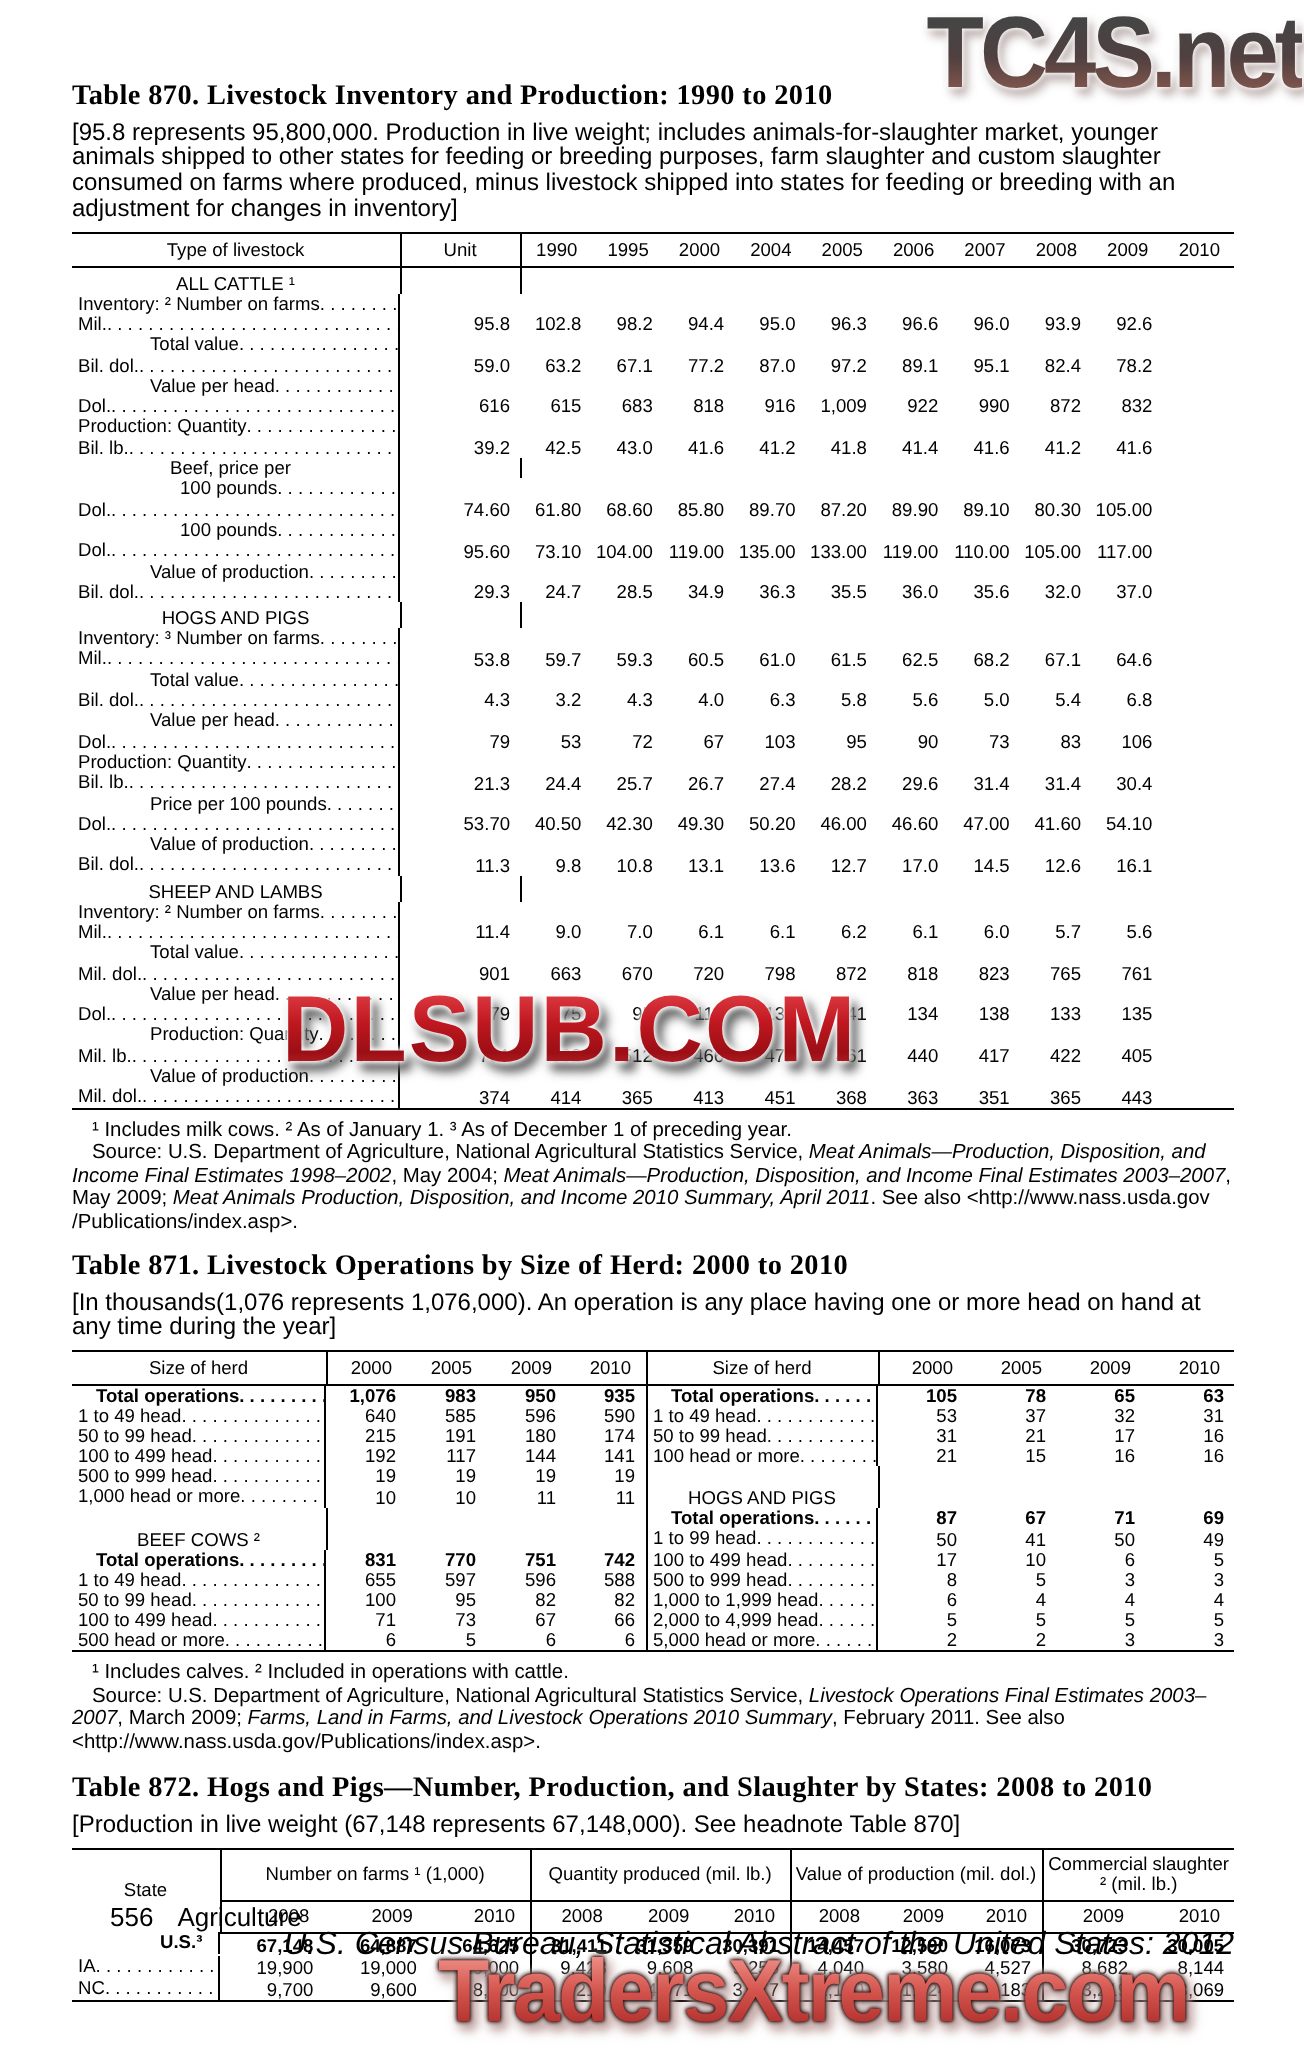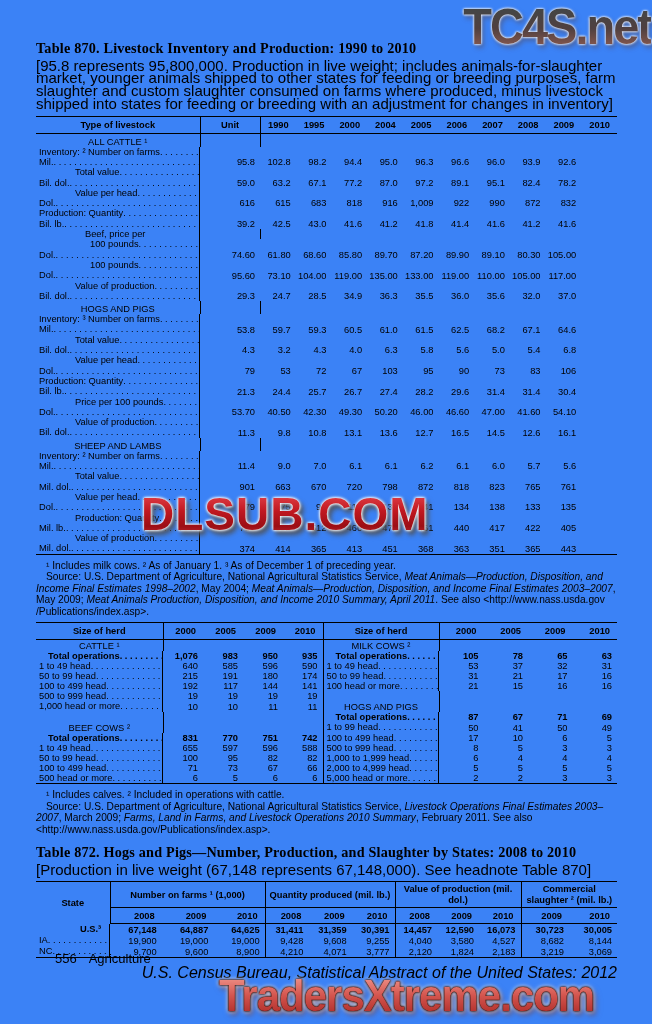--- a/index.html
+++ b/index.html
@@ -1,43 +1,43 @@
 <!DOCTYPE html>
 <html><head>
 <meta charset="utf-8">
 <style>
   html,body{margin:0;padding:0;background:#e8e8e8;}
-  .page{width:652px;height:1024px;position:relative;background:#3b82f6;margin:0 auto;
+  .page{width:652px;height:1024px;position:relative;background:#ffffff;margin:0 auto;
         font-family:"Liberation Sans",sans-serif;color:#000;overflow:hidden;}
   .content{position:absolute;left:36px;top:0;width:581px;}
   .ttl{font-family:"Liberation Serif",serif;font-weight:bold;font-size:14.2px;line-height:15.5px;
        margin:0;letter-spacing:.2px;}
-  .hn{font-size:15px;line-height:12.8px;margin-top:3px;}
+  .hn{font-size:12px;line-height:12.8px;margin-top:3px;}
   .fnblock{font-size:10.2px;line-height:11.5px;margin-top:5px;}
   .fnblock p{margin:0;text-indent:10px;}
   .it{font-style:italic;}
   table{border-collapse:collapse;table-layout:fixed;width:581px;font-size:9.3px;color:#000;}
   .tbl{border-top:1.6px solid #000;border-bottom:1.6px solid #000;margin-top:5px;}
-  th{font-weight:bold;padding:0;}
+  th{font-weight:normal;padding:0;}
   td{padding:0;vertical-align:bottom;}
   .hrow th{border-bottom:1px solid #000;height:16px;vertical-align:middle;}
   .br{border-right:1px solid #000;}
   .lblcell{display:flex;align-items:baseline;overflow:hidden;}
   .lt{white-space:nowrap;}
   .dots{flex:1 1 auto;overflow:hidden;white-space:nowrap;}
   .dots::before{content:" .\00a0.\00a0.\00a0.\00a0.\00a0.\00a0.\00a0.\00a0.\00a0.\00a0.\00a0.\00a0.\00a0.\00a0.\00a0.\00a0.\00a0.\00a0.\00a0.\00a0.\00a0.\00a0.\00a0.\00a0.\00a0.\00a0.\00a0.\00a0.\00a0.";}
   .val{text-align:right;padding-right:5px;white-space:nowrap;}
   .yr{text-align:right;padding-right:7px;}
   .sec{text-align:center;padding-top:0;white-space:nowrap;}
   .t870 tbody td{height:10.3px;}
   .t870 tbody tr.secrow td{height:13px;}
   .t871 tbody td{height:10px;}
   .t871 tbody tr.secrow td{height:11px;}
   .bold{font-weight:bold;}
-  .ind1{padding-left:39px;align-items:center;}
+  .ind1{padding-left:39px;}
   .ind2{padding-left:49px;}
   .ind3{padding-left:54px;}
   .pl4{padding-left:3px;}
   .pl12{padding-left:12px;}
   .t872 .ghead{text-align:center;border-bottom:1px solid #000;vertical-align:middle;
                font-size:9.3px;line-height:10.5px;padding:2px 2px;}
   .t872 .statehead{text-align:center;vertical-align:middle;}
   .t872 .yrow th{border-bottom:1.4px solid #000;height:15px;vertical-align:middle;}
   .t872 tbody td{height:11px;}
   .usind{padding-left:44px;gap:32px;}
@@ -386,21 +386,21 @@
             <td class="lblcell br pl4">
               <span class="lt">Bil. dol.</span>
               <span class="dots"></span>
             </td>
             <td class="val">11.3</td>
             <td class="val">9.8</td>
             <td class="val">10.8</td>
             <td class="val">13.1</td>
             <td class="val">13.6</td>
             <td class="val">12.7</td>
-            <td class="val">16.5</td>
+            <td class="val">17.0</td>
             <td class="val">14.5</td>
             <td class="val">12.6</td>
             <td class="val">16.1</td>
           </tr>
           <tr class="secrow">
             <td class="sec br">SHEEP AND LAMBS</td>
             <td class="br"></td>
             <td class="val"></td>
             <td class="val"></td>
             <td class="val"></td>
@@ -513,20 +513,22 @@
             <td class="val">443</td>
           </tr>
         </tbody>
     </table>
 
     <div class="fnblock">
       <p>¹ Includes milk cows. ² As of January 1. ³ As of December 1 of preceding year.</p>
       <p><span>Source: U.S. Department of Agriculture, National Agricultural Statistics Service, </span><span class="it">Meat Animals—Production, Disposition, and Income Final Estimates 1998–2002</span><span>, May 2004; </span><span class="it">Meat Animals—Production, Disposition, and Income Final Estimates 2003–2007</span><span>, May 2009; </span><span class="it">Meat Animals Production, Disposition, and Income 2010 Summary, April 2011</span><span>. See also &lt;http://www.nass.usda.gov /Publications/index.asp&gt;.</span></p>
     </div>
 
+    <h1 class="ttl" style="margin-top:9px">Table 871. Livestock Operations by Size of Herd: 2000 to 2010</h1>
+    <div class="hn">[In thousands(1,076 represents 1,076,000). An operation is any place having one or more head on hand at any time during the year]</div>
 
     <table class="tbl t871">
       <colgroup>
         <col style="width:127px">
         <col span="4" style="width:40px">
         <col style="width:116px">
         <col span="4" style="width:44.5px">
       </colgroup>
       <thead>
         <tr class="hrow">
@@ -536,32 +538,20 @@
             <th class="yr">2009</th>
             <th class="yr br">2010</th>
             <th class="sec br">Size of herd</th>
             <th class="yr">2000</th>
             <th class="yr">2005</th>
             <th class="yr">2009</th>
             <th class="yr">2010</th>
           </tr>
       </thead>
       <tbody>
-          <tr class="secrow">
-            <td class="sec br">CATTLE ¹</td>
-            <td class="val"></td>
-            <td class="val"></td>
-            <td class="val"></td>
-            <td class="val br"></td>
-            <td class="sec br">MILK COWS ²</td>
-            <td class="val"></td>
-            <td class="val"></td>
-            <td class="val"></td>
-            <td class="val"></td>
-          </tr>
           <tr>
             <td class="lblcell pl12 br">
               <span class="lt bold">Total operations</span>
               <span class="dots bold"></span>
             </td>
             <td class="val bold">1,076</td>
             <td class="val bold">983</td>
             <td class="val bold">950</td>
             <td class="val bold br">935</td>
             <td class="lblcell pl12 br">

